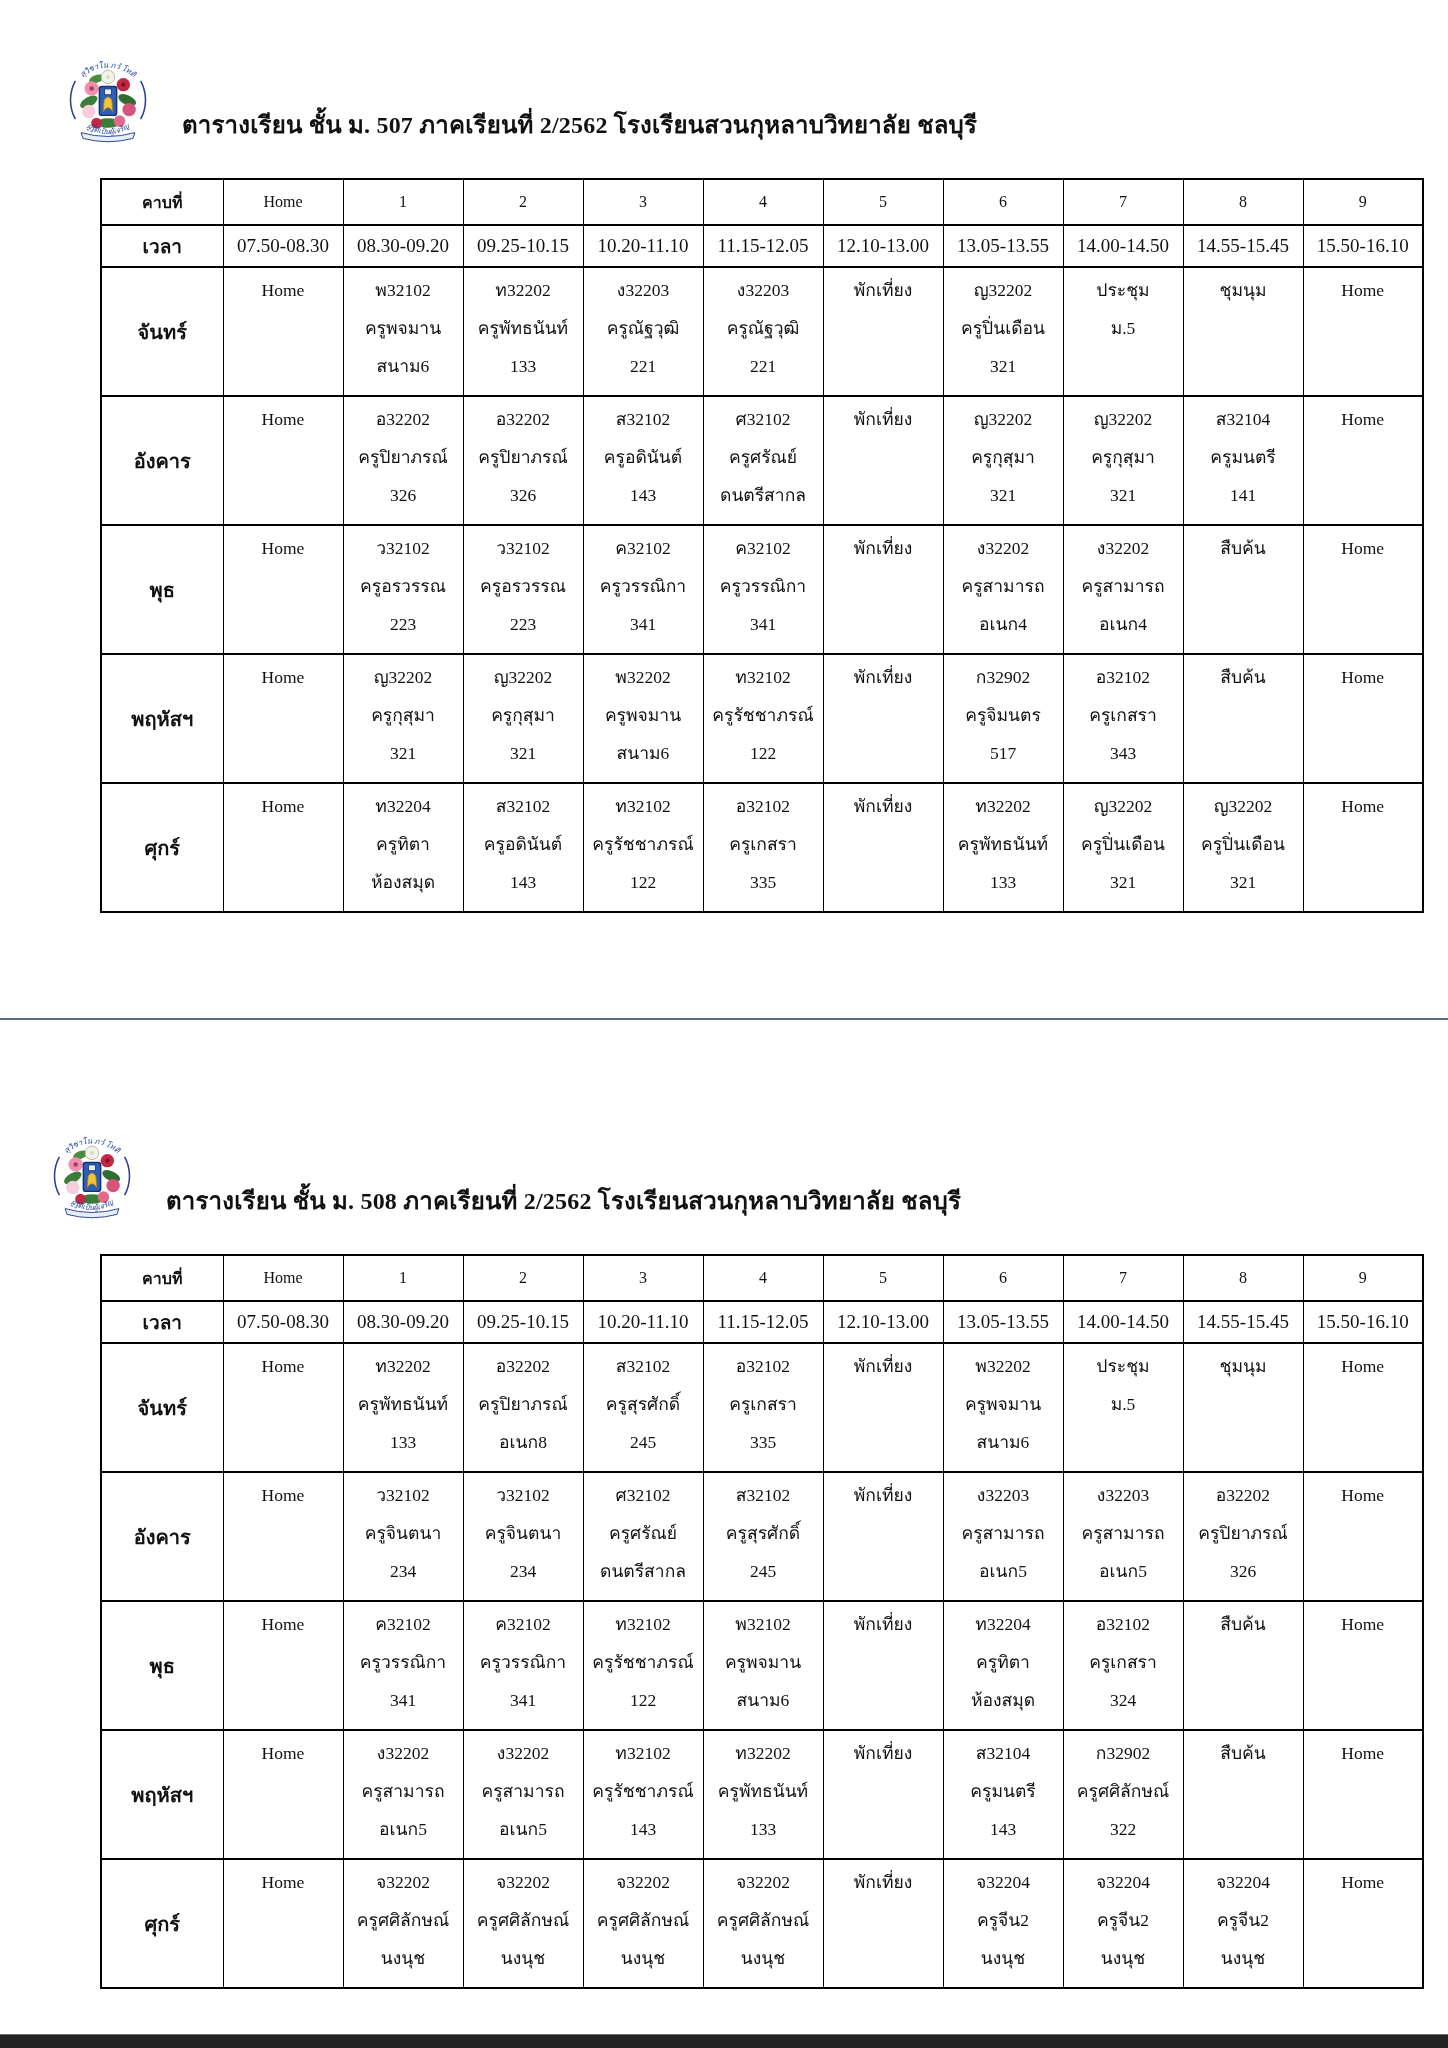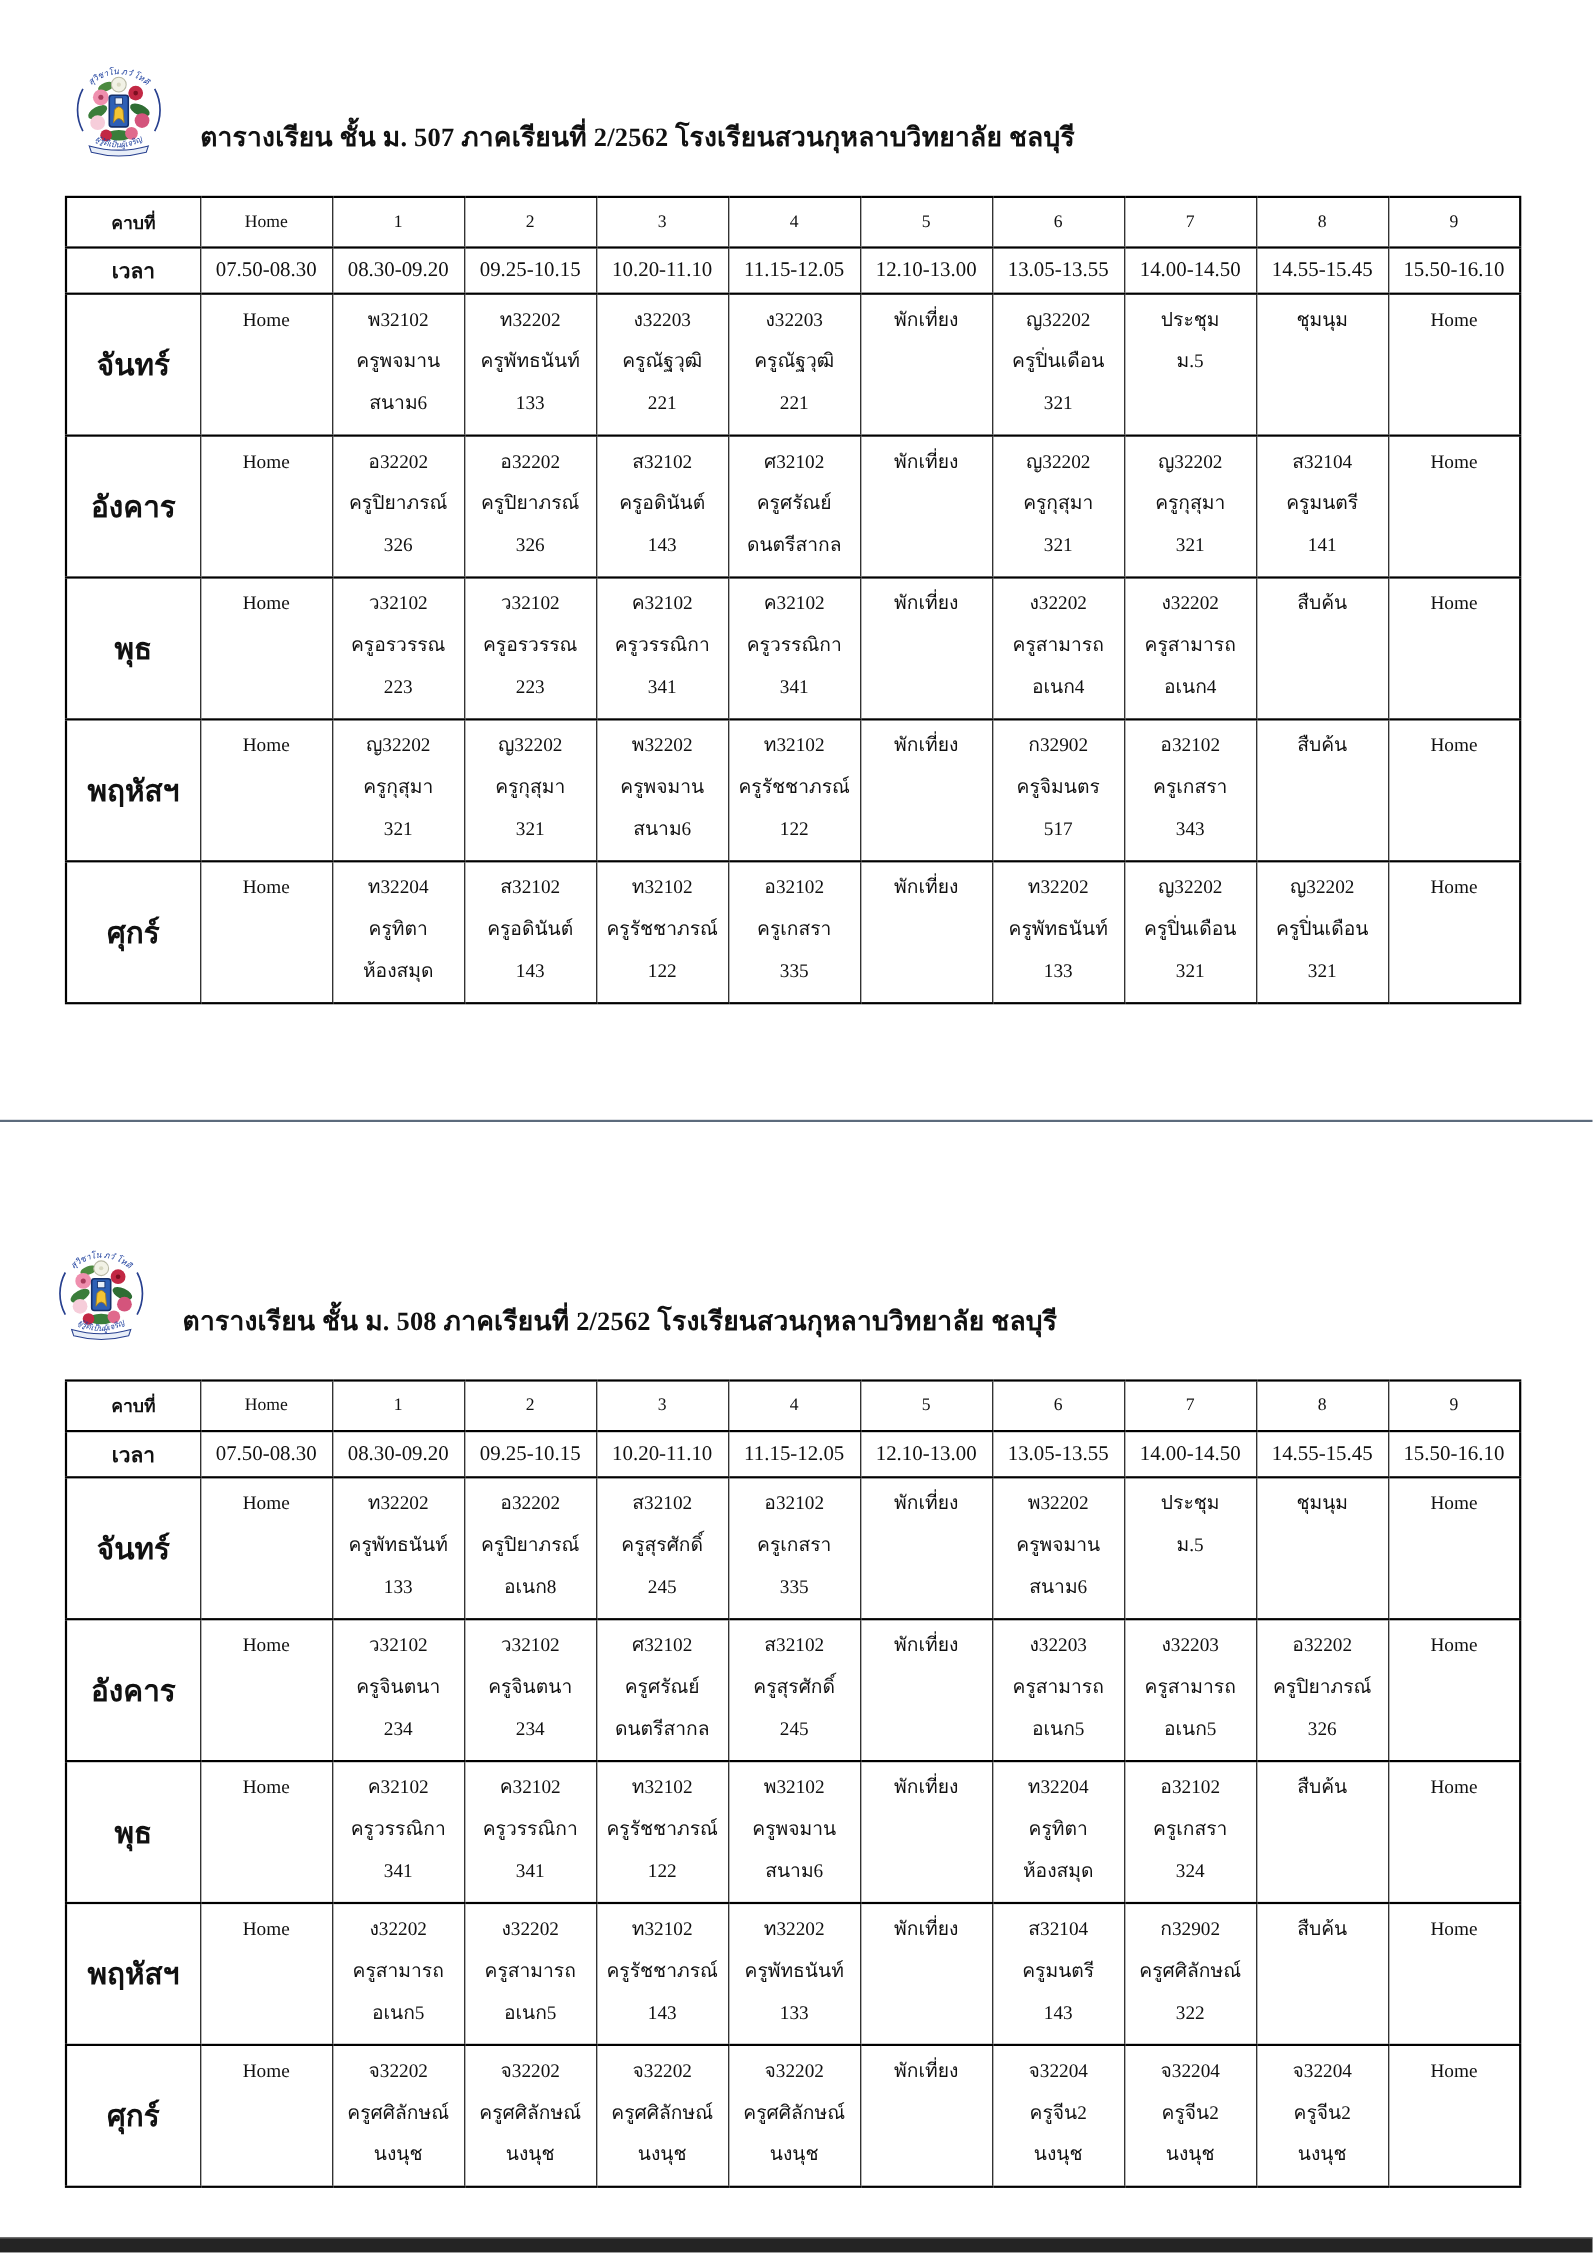--- a/index.html
+++ b/index.html
@@ -13,35 +13,35 @@
     overflow:hidden;
   }
   .sheet-header{display:flex;align-items:flex-end;padding-left:60px;}
   .s1 .sheet-header{padding-top:52px;}
   .s2 .sheet-header{padding-top:215px;padding-left:44px;}
   .logo{width:96px;height:96px;flex:0 0 96px;}
   .logo svg{width:96px;height:96px;display:block;}
   .title{font-size:24px;font-weight:700;margin:0 0 4px 26px;letter-spacing:.2px;white-space:nowrap;}
   table.tt{
     border-collapse:collapse;table-layout:fixed;
-    margin:30px 0 0 59px;width:1324px;
+    margin:30px 0 0 100px;width:1324px;
     border:2.5px solid #000;
     padding-left:28px;
   }
   .tt col.col-day{width:122px;}
   .tt col.col-period{width:120px;}
   .tt th,.tt td{
     border-left:1px solid #000;border-right:1px solid #000;
     border-top:2px solid #000;border-bottom:2px solid #000;
     text-align:center;padding:0;font-weight:normal;background:#fff;
   }
   tr.period-row th{height:44px;vertical-align:middle;font-size:16px;}
   tr.time-row th{height:40px;vertical-align:middle;font-size:19px;}
   th.corner{font-size:19px;font-weight:700;}
-  tr.day-row th.day{vertical-align:middle;font-size:27px;font-weight:700;}
+  tr.day-row th.day{vertical-align:middle;font-size:20px;font-weight:700;}
   tr.day-row td.slot{height:124px;vertical-align:top;font-size:17.5px;padding-top:3px;}
   td.slot .line{line-height:38px;}
   th .line{line-height:normal;display:inline-block;}
   .page-divider{position:absolute;left:0;top:1018px;width:1448px;height:2px;background:#5c6b7c;}
   .bottom-bar{position:absolute;left:0;bottom:0;width:1448px;height:13px;background:#242424;border-top:1px solid #6b6b6b;}
 </style>
 </head>
 <body>
 
 <svg width="0" height="0" style="position:absolute" aria-hidden="true">

